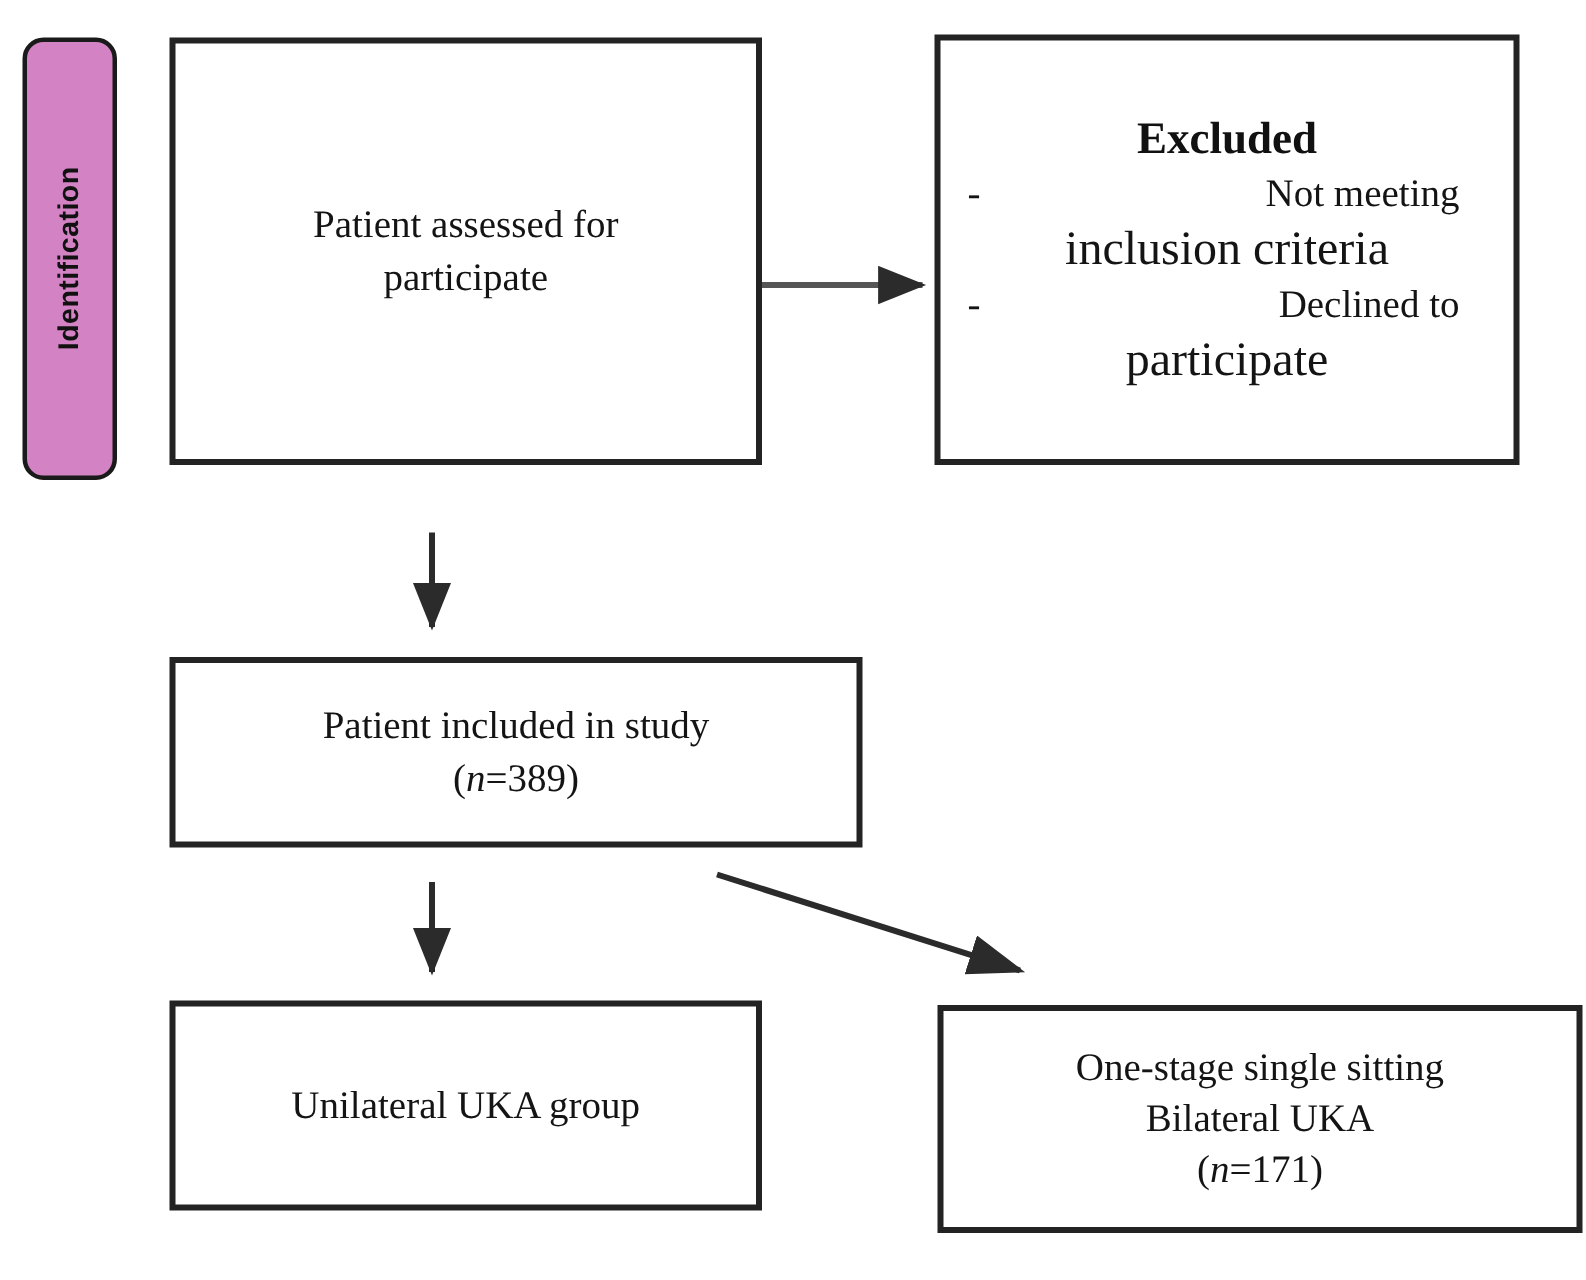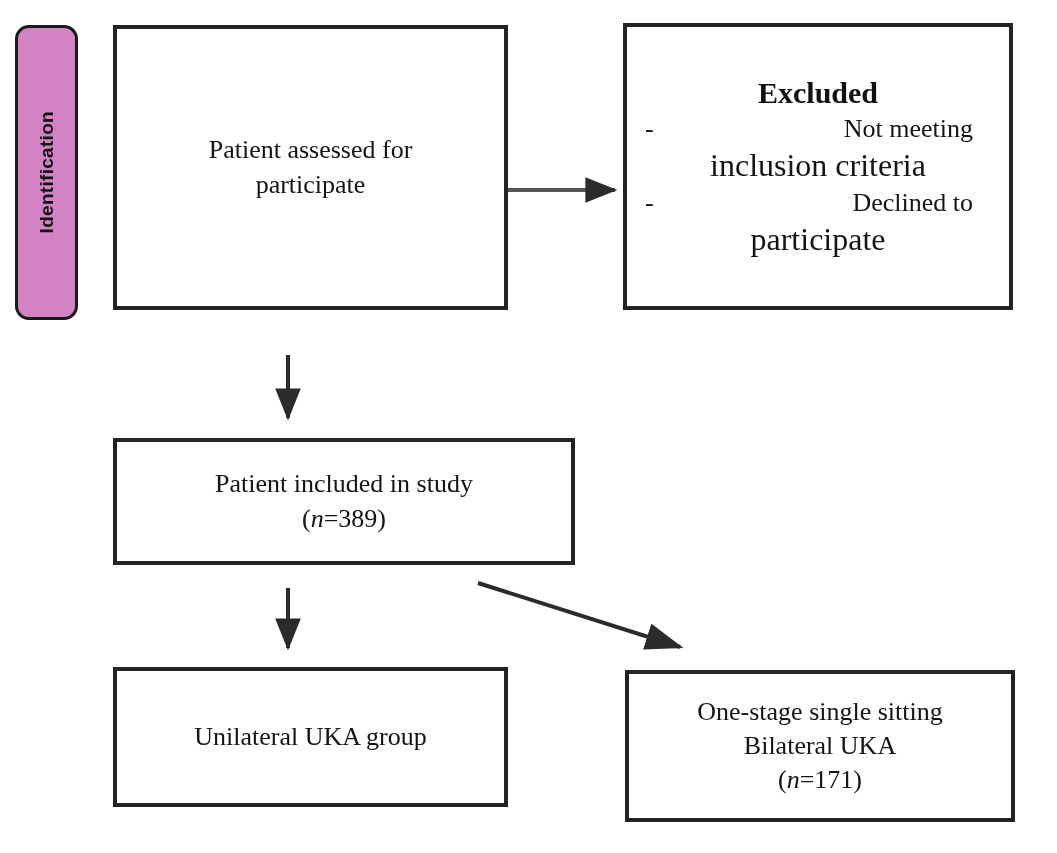--- a/index.html
+++ b/index.html
@@ -142,21 +142,21 @@
       <div class="box-line"><span>(</span><span class="nital">n</span><span>=389</span><span>)</span></div>
     </div>
   </div>
 
   <div class="flow-box" style="left:113px; top:667px; width:395px; height:140px;">
     <div class="box-inner">
       <div class="box-line">Unilateral UKA group</div>
     </div>
   </div>
 
-  <div class="flow-box" style="left:625px; top:670px; width:390px; height:152px;justify-content:flex-end;">
+  <div class="flow-box" style="left:625px; top:670px; width:430px; height:152px;justify-content:flex-end;">
     <div class="box-inner">
       <div class="box-line">One-stage single sitting</div>
       <div class="box-line">Bilateral UKA</div>
       <div class="box-line"><span>(</span><span class="nital">n</span><span>=171</span><span>)</span></div>
     </div>
   </div>
 
   <svg class="connector-layer" viewBox="0 0 1057 853" width="1057" height="853">
     <defs>
       <marker id="arrowhead" markerWidth="9" markerHeight="9" refX="7.4" refY="3.2" orient="auto" markerUnits="strokeWidth">

